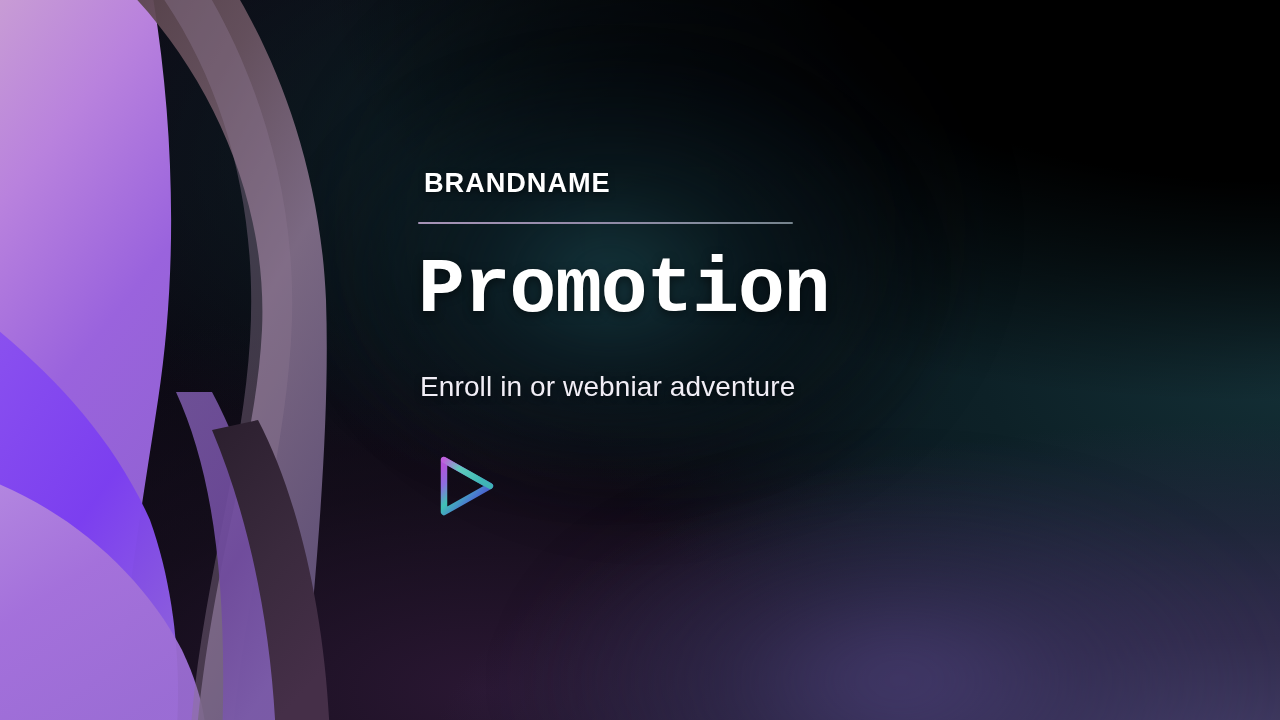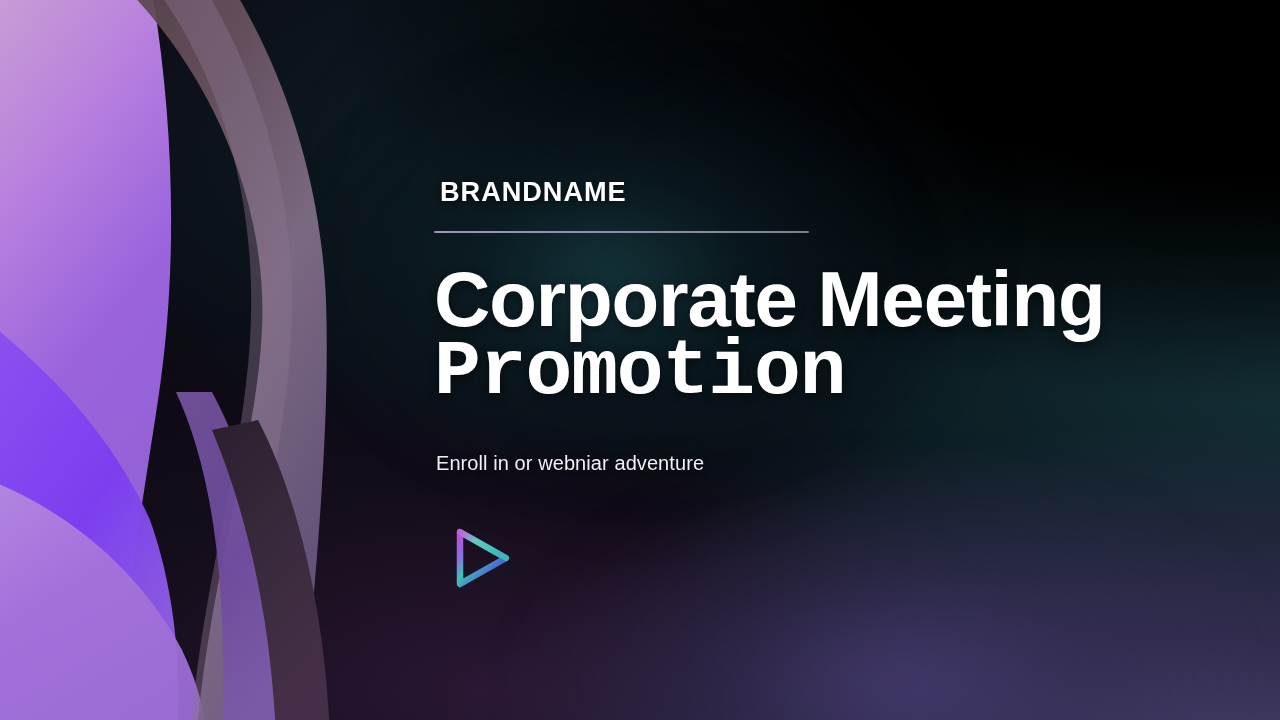--- a/index.html
+++ b/index.html
@@ -57,23 +57,22 @@
     left: 0; top: 0;
     width: 330px; height: 720px;
     overflow: hidden;
   }
   .deco svg { display: block; }
 
   
   .content {
     position: absolute;
     left: 418px;
-    top: 178px;
+    top: 169px;
     width: 780px;
-    margin-left: 16px;
   }
   .brandname {
     font-size: 28px;
     font-weight: 700;
     letter-spacing: 0.035em;
     color: #ffffff;
     line-height: 1;
     margin: 0 0 0 6px;
     text-shadow: 0 2px 6px rgba(0,0,0,0.55);
     transform: scaleX(0.97);
@@ -93,21 +92,21 @@
     font-weight: 800;
     line-height: 0.93;
     letter-spacing: -0.014em;
     color: #ffffff;
     text-shadow: 0 3px 10px rgba(0,0,0,0.5);
     max-width: 770px;
   }
   .headline .l2 { display: block; font-family: Liberation Mono, monospace; }
   .subtitle {
     margin: 44px 0 0 2px;
-    font-size: 20px;
+    font-size: 28px;
     font-weight: 300;
     letter-spacing: 0.004em;
     color: #f1eef6;
     text-shadow: 0 2px 6px rgba(0,0,0,0.5);
   }
   .logo-mark {
     margin: 48px 0 0 18px;
     width: 62px;
     height: 70px;
   }
@@ -176,21 +175,20 @@
     </svg>
   </div>
 
   <div class="content">
 
     <div class="brandname">BRANDNAME</div>
 
     <div class="divider"></div>
 
     <h1 class="headline">
-      <span>Corporate Meeting</span>
       <span class="l2">Promotion</span>
     </h1>
 
     <div class="subtitle">Enroll in or webniar adventure</div>
 
     <div class="logo-mark">
       <svg width="62" height="70" viewBox="0 0 62 70" xmlns="http://www.w3.org/2000/svg">
         <defs>
           <linearGradient id="gLogo" x1="0.08" y1="0.02" x2="0.92" y2="0.95">
             <stop offset="0%" stop-color="#b254da"></stop>

